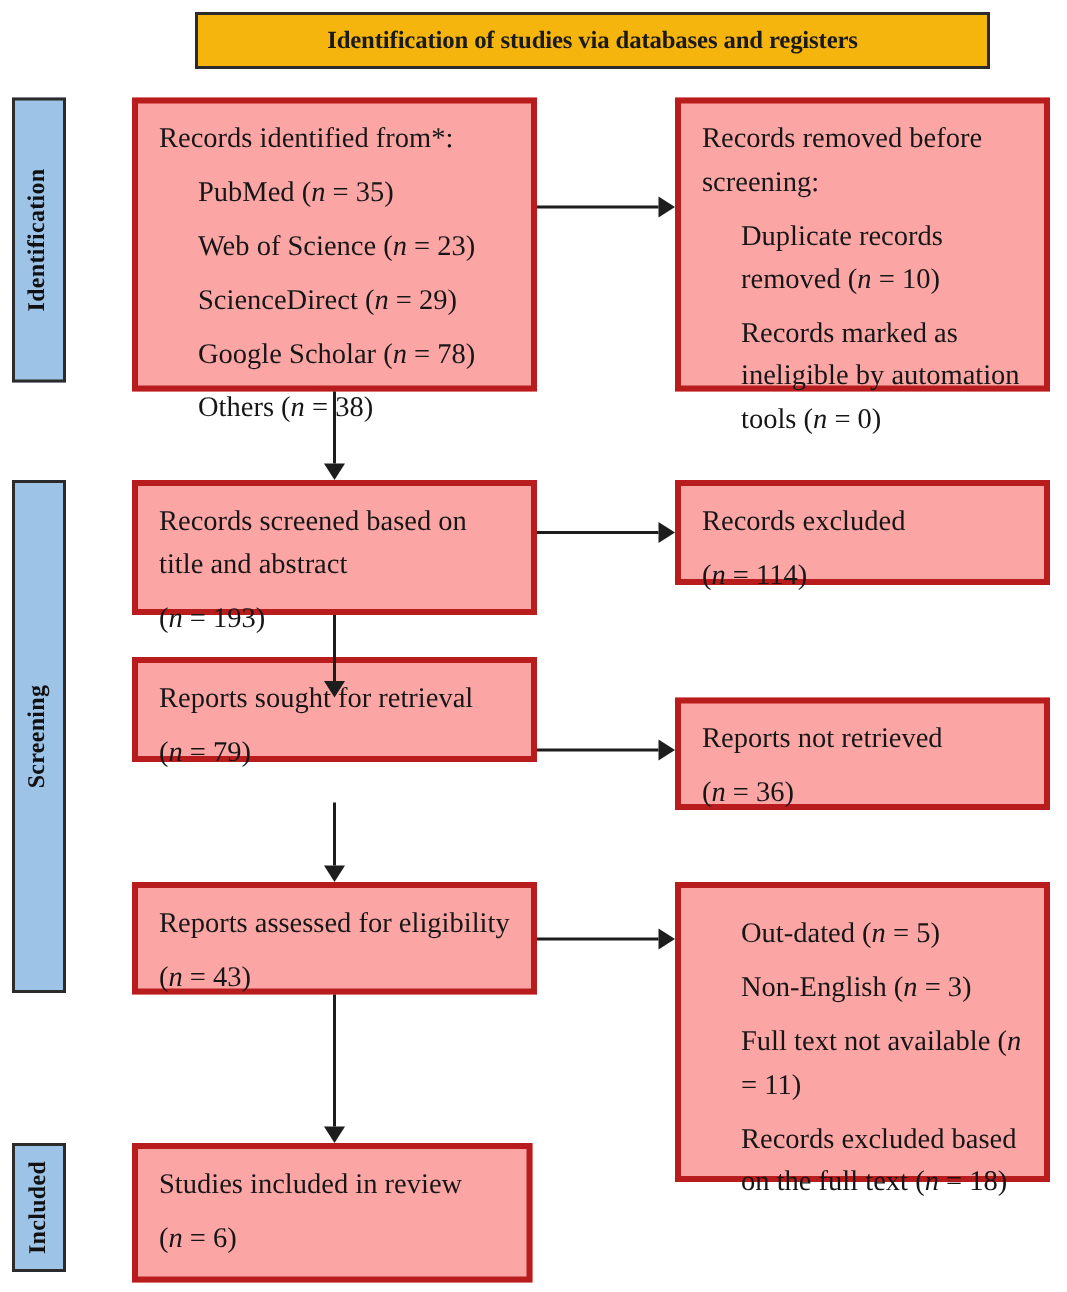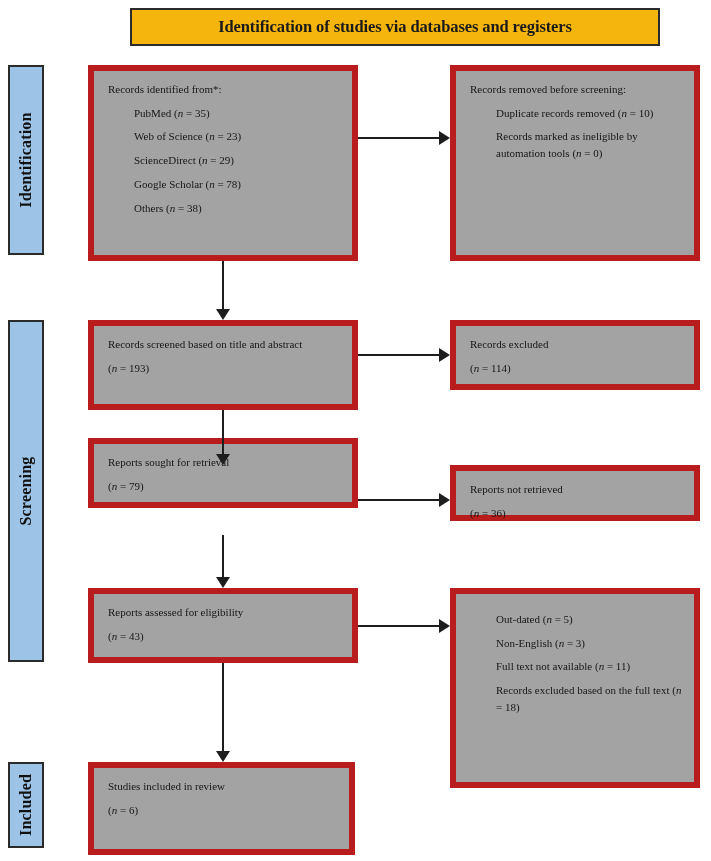--- a/index.html
+++ b/index.html
@@ -65,45 +65,45 @@
     color: #111111;
     letter-spacing: 0.2px;
   }
   #stage-identification { top: 65px;  height: 190px; }
   #stage-screening      { top: 320px; height: 342px; }
   #stage-included       { top: 762px; height: 86px;  }
 
   
   .node {
     position: absolute;
-    background: #a3a3a3;
-    border: 6px solid #b91c1c;
+    background: #fca5a5;
+    border: 4px solid #b91c1c;
     box-sizing: border-box;
     padding: 10px 12px 8px 14px;
-    font-size: 11px;
+    font-size: 19px;
     line-height: 1.52;
   }
   .node .line { white-space: normal; }
   .node .sub {
     margin-left: 26px;
   }
   .node .gap { margin-top: 7px; }
   .node i { font-style: italic; }
 
   
   #box-identified      { left: 88px; top: 65px;  width: 270px; height: 196px; }
   #box-screened        { left: 88px; top: 320px; width: 270px; height: 90px;  }
   #box-sought          { left: 88px; top: 438px; width: 270px; height: 70px;  }
   #box-assessed        { left: 88px; top: 588px; width: 270px; height: 75px;  }
   #box-included        { left: 88px; top: 762px; width: 267px; height: 93px;  }
 
   
   #box-removed         { left: 450px; top: 65px;  width: 250px; height: 196px; }
   #box-excluded-title  { left: 450px; top: 320px; width: 250px; height: 70px;  }
-  #box-not-retrieved   { left: 450px; top: 465px; width: 250px; height: 56px;  }
+  #box-not-retrieved   { left: 450px; top: 465px; width: 250px; height: 75px;  }
   #box-reports-excluded{ left: 450px; top: 588px; width: 250px; height: 200px; }
 
   
   .conn { position: absolute; }
   .v-line {
     position: absolute;
     width: 2px;
     background: #1d1d1d;
   }
   .h-line {

